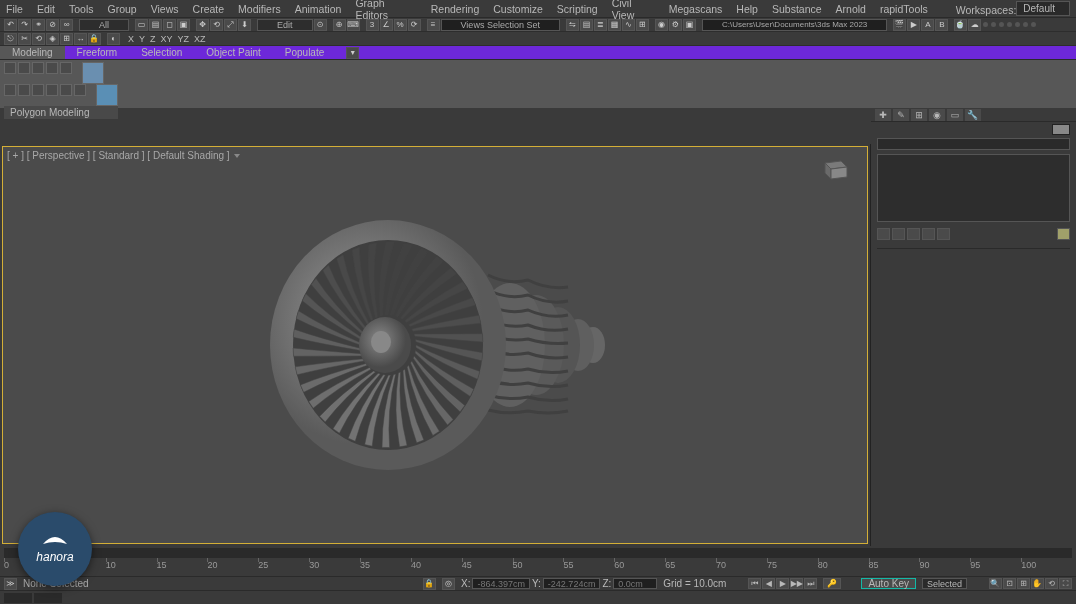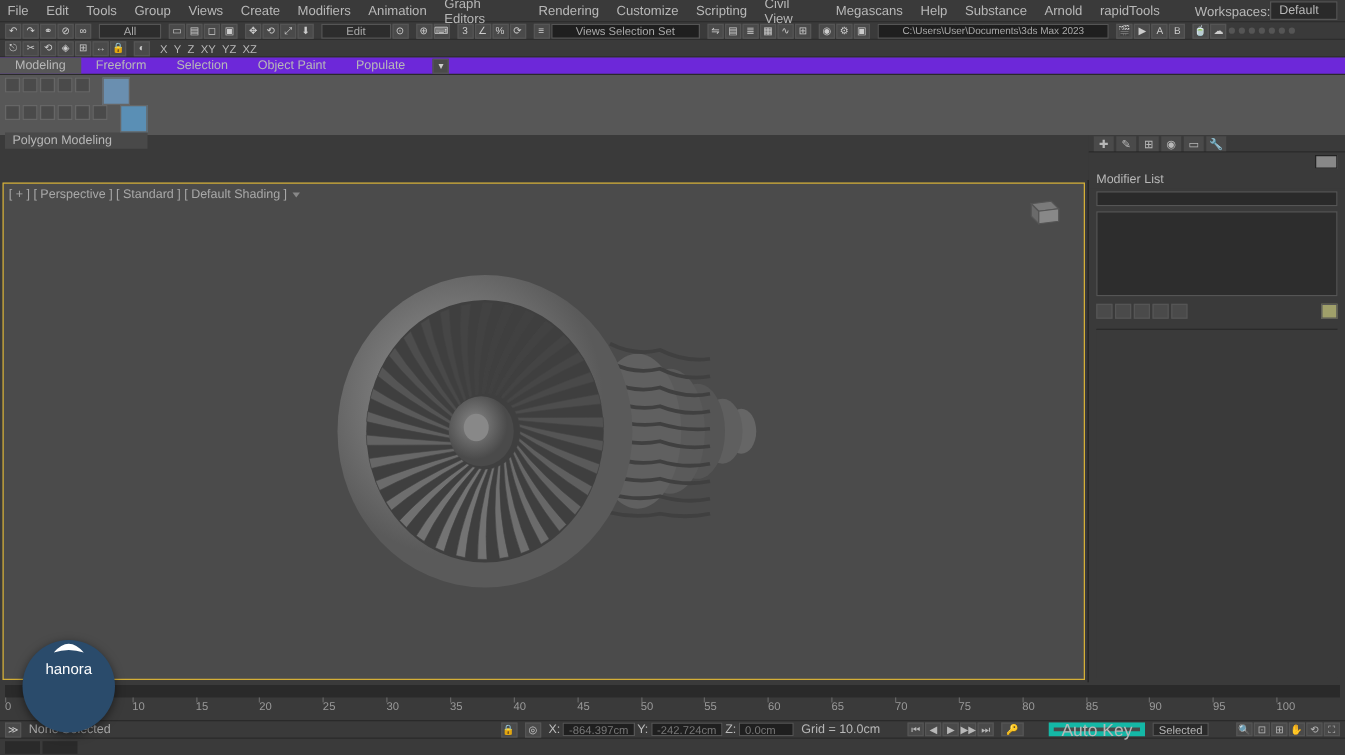--- a/index.html
+++ b/index.html
@@ -70,24 +70,24 @@
 .tick::before { content:""; position:absolute; left:0; top:-2px; width:1px; height:4px; background:#666; }
 
 
 .status { height: 14px; background: #3a3a3a; display:flex; align-items:center; gap:6px; padding:0 4px; font-size:10px; border-top:1px solid #2a2a2a;}
 .status .sel { color:#aaa; flex:1; }
 .coord { display:flex; align-items:center; gap:2px; }
 .coord-lbl { color:#bbb; }
 .coord-val { background:#1f1f1f; border:1px solid #555; padding:0 4px; min-width:44px; height:11px; font-size:9px; display:inline-flex; align-items:center; color:#777;}
 .play-ctrl { display:flex; gap:1px; }
 .pbtn { width:13px; height:11px; background:#4a4a4a; border:1px solid #555; display:inline-flex; align-items:center; justify-content:center; font-size:8px;}
-.anim-btn { background:#4a4a4a; border:4px solid #14b8a6; padding:0 6px; height:11px; font-size:14px; display:inline-flex; align-items:center;}
+.anim-btn { background:#4a4a4a; border:1px solid #14b8a6; padding:0 6px; height:11px; font-size:10px; display:inline-flex; align-items:center;}
 .dd-sel { background:#2a2a2a; border:1px solid #555; padding:0 4px; height:11px; font-size:9px; display:inline-flex; align-items:center;}
 
-.logo { position:absolute; left:18px; bottom:18px; width:74px; height:74px; border-radius:50%; background:#2a4b6b; display:flex; flex-direction:column; align-items:center; color:#fff; font-size:12px; box-shadow:0 2px 8px rgba(0,0,0,0.5);}
+.logo { position:absolute; left:18px; bottom:18px; width:74px; height:74px; border-radius:50%; background:#2a4b6b; display:flex; flex-direction:column; align-items:center; justify-content:center; color:#fff; font-size:12px; box-shadow:0 2px 8px rgba(0,0,0,0.5);font-style:italic;}
 .logo svg { margin-bottom:2px; }
 
 .bottom-tabs { height:14px; background:#3a3a3a; display:flex; align-items:center; gap:2px; padding:0 4px; border-top:1px solid #2a2a2a;}
 .bottom-tab { width:28px; height:10px; background:#2a2a2a;}
 
 .dots { display:flex; gap:3px; align-items:center; }
 .dot { width:5px; height:5px; border-radius:50%; background:#555; }
 </style>
 </head>
 <body>
@@ -346,21 +346,20 @@
       <div class="cmd-tab">✚</div>
       <div class="cmd-tab">✎</div>
       <div class="cmd-tab">⊞</div>
       <div class="cmd-tab">◉</div>
       <div class="cmd-tab">▭</div>
       <div class="cmd-tab">🔧</div>
     </div>
     <div class="cmd-sub">
       <div class="color-sw"></div>
     </div>
-    <div class="mod-label">Modifier List</div>
     <div class="mod-dd"></div>
     <div class="mod-stack"></div>
     <div class="mod-btns">
       <div class="mod-btn"></div>
       <div class="mod-btn"></div>
       <div class="mod-btn"></div>
       <div class="mod-btn"></div>
       <div class="mod-btn"></div>
       <div style="flex:1"></div>
       <div class="mod-btn highlight"></div>

